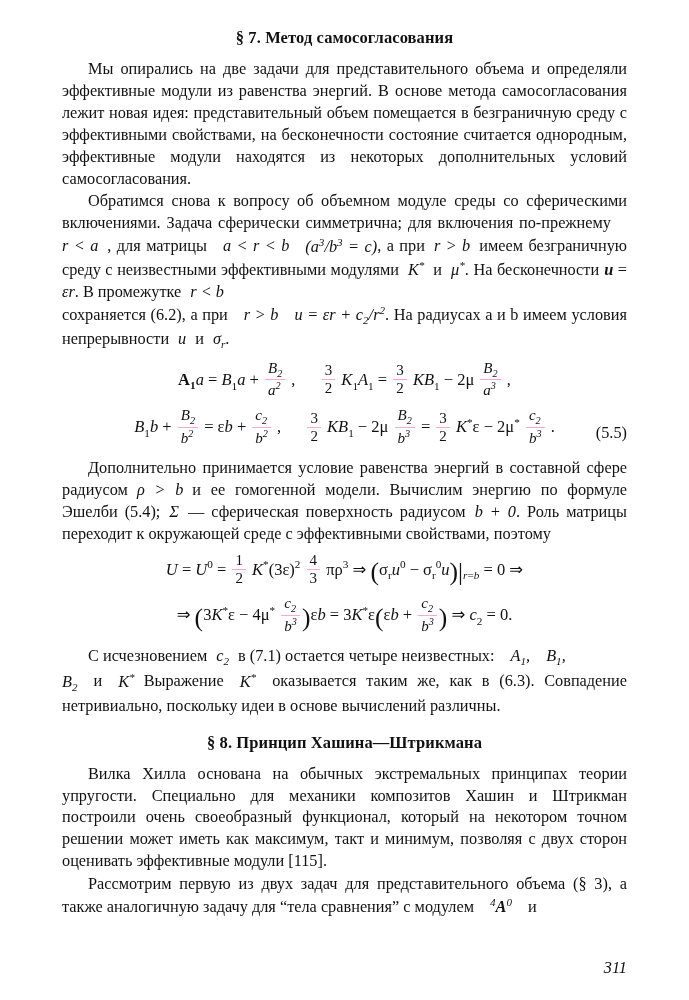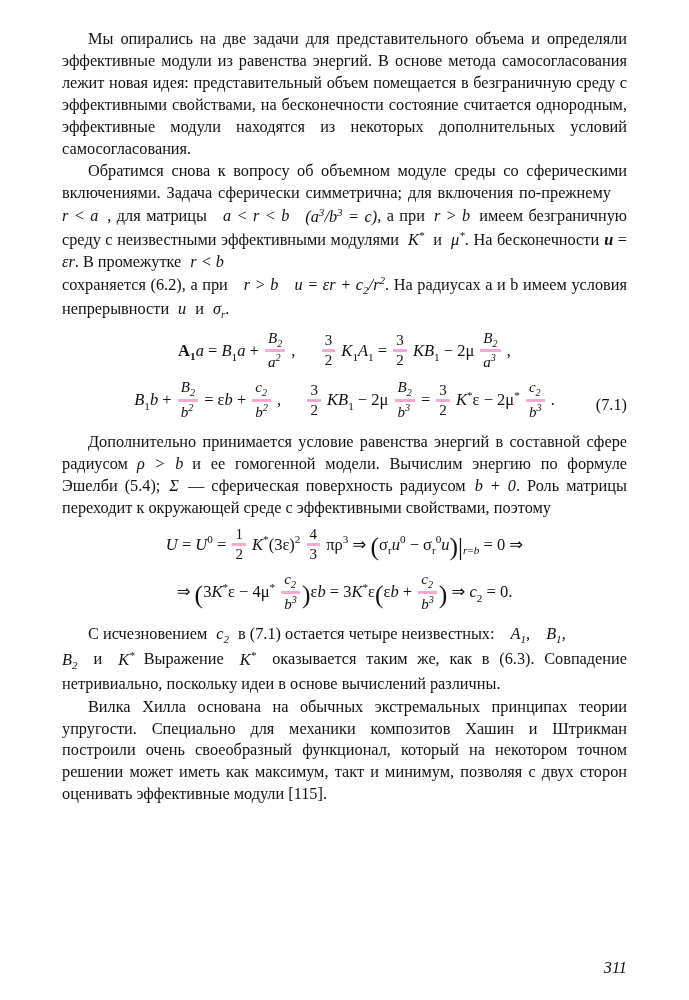--- a/index.html
+++ b/index.html
@@ -69,21 +69,21 @@
   }
   .frac > .num {
     display: block;
     padding: 0 3px;
     font-size: 15px;
     line-height: 1.05;
   }
   .frac > .den {
     display: block;
     padding: 0 3px;
-    border-top: 3px solid #f9a8d4;
+    border-top: 1px solid #f9a8d4;
     font-size: 15px;
     line-height: 1.15;
   }
   sup.sp { font-size: 0.68em; vertical-align: super; }
   sub.sb { font-size: 0.68em; vertical-align: sub; }
   .tag {
     position: absolute;
     right: 0;
     font-size: 16.3px;
   }
@@ -112,20 +112,21 @@
   .sp-wide { display: inline-block; width: 16px; }
   .sp-mid { display: inline-block; width: 9px; }
   .sp-sm { display: inline-block; width: 5px; }
 </style>
 </head>
 <body>
 
 <div class="page">
   <div class="content">
 
+    <h2 class="section-title">§ 7. Метод самосогласования</h2>
 
     <p class="para">Мы опирались на две задачи для представительного объема и определяли эффективные модули из равенства энергий. В основе метода самосогласования лежит новая идея: представительный объем помещается в безграничную среду с эффективными свойствами, на бесконечности состояние считается однородным, эффективные модули находятся из некоторых дополнительных условий самосогласования.</p>
 
     <p class="para">
       <span>Обратимся снова к вопросу об объемном модуле среды со сферическими включениями. Задача сферически симметрична; для включения по-прежнему</span><span class="sp-wide"></span><span class="inline-math">r &lt; a</span><span class="sp-mid"></span><span>, для матрицы</span><span class="sp-wide"></span><span class="inline-math">a &lt; r &lt; b</span><span class="sp-wide"></span><span class="inline-math">(<span class="it">a</span><sup class="sp">3</sup>/<span class="it">b</span><sup class="sp">3</sup> = <span class="it">c</span>)</span><span>, а при</span><span class="sp-mid"></span><span class="inline-math">r &gt; b</span><span class="sp-mid"></span><span>имеем безграничную среду с неизвестными эффективными модулями</span><span class="sp-mid"></span><span class="inline-math"><span class="it">K</span><sup class="sp">*</sup></span><span class="sp-mid"></span><span>и</span><span class="sp-mid"></span><span class="inline-math">μ<sup class="sp">*</sup></span><span>. На бесконечности</span><span class="sp-sm"></span><span class="inline-math bi">u</span> = <span class="it">ε</span><span class="it">r</span><span>. В промежутке</span><span class="sp-mid"></span><span class="inline-math">r &lt; b</span><br>
       <span>сохраняется (6.2), а при</span><span class="sp-wide"></span><span class="inline-math">r &gt; b</span><span class="sp-wide"></span><span class="inline-math"><span class="it">u</span> = ε<span class="it">r</span> + <span class="it">c</span><sub class="sb">2</sub>/<span class="it">r</span><sup class="sp">2</sup></span><span>. На радиусах a и b имеем условия непрерывности</span><span class="sp-mid"></span><span class="inline-math">u</span><span class="sp-mid"></span><span>и</span><span class="sp-mid"></span><span class="inline-math">σ<sub class="sb">r</sub></span><span>.</span>
     </p>
 
     <div class="formula-block">
       <span class="formula-line">
@@ -148,21 +149,21 @@
         <span class="frac"><span class="num it">c<sub class="sb">2</sub></span><span class="den it">b<sup class="sp">2</sup></span></span> ,
         <span class="sp-wide"></span>
         <span class="frac"><span class="num">3</span><span class="den">2</span></span>
         <span class="it">KB</span><sub class="sb">1</sub> − 2μ
         <span class="frac"><span class="num it">B<sub class="sb">2</sub></span><span class="den it">b<sup class="sp">3</sup></span></span>
         =
         <span class="frac"><span class="num">3</span><span class="den">2</span></span>
         <span class="it">K</span><sup class="sp">*</sup>ε − 2μ<sup class="sp">*</sup>
         <span class="frac"><span class="num it">c<sub class="sb">2</sub></span><span class="den it">b<sup class="sp">3</sup></span></span> .
       </span>
-      <span class="tag" style="top: 14px;">(7.1)</span>
+      <span class="tag" style="top: 14px;">(5.5)</span>
     </div>
 
     <p class="para">
       <span>Дополнительно принимается условие равенства энергий в составной сфере радиусом</span><span class="sp-mid"></span><span class="inline-math">ρ &gt; <span class="it">b</span></span><span class="sp-mid"></span><span>и ее гомогенной модели. Вычислим энергию по формуле Эшелби (5.4);</span><span class="sp-mid"></span><span class="inline-math">Σ</span><span class="sp-mid"></span><span>— сферическая поверхность радиусом</span><span class="sp-mid"></span><span class="inline-math"><span class="it">b</span> + 0</span><span>. Роль матрицы переходит к окружающей среде с эффективными свойствами, поэтому</span>
     </p>
 
     <div class="formula-block">
       <span class="formula-line">
         <span class="it">U</span> = <span class="it">U</span><sup class="sp">0</sup> =
         <span class="frac"><span class="num">1</span><span class="den">2</span></span>
@@ -182,20 +183,24 @@
         <span class="frac"><span class="num it">c<sub class="sb">2</sub></span><span class="den it">b<sup class="sp">3</sup></span></span><span class="bigparen">)</span>
         ⇒ <span class="it">c</span><sub class="sb">2</sub> = 0.
       </span>
     </div>
 
     <p class="para">
       <span>С исчезновением</span><span class="sp-mid"></span><span class="inline-math"><span class="it">c</span><sub class="sb">2</sub></span><span class="sp-mid"></span><span>в (7.1) остается четыре неизвестных:</span><span class="sp-wide"></span><span class="inline-math"><span class="it">A</span><sub class="sb">1</sub>,</span><span class="sp-wide"></span><span class="inline-math"><span class="it">B</span><sub class="sb">1</sub>,</span><br>
       <span class="inline-math"><span class="it">B</span><sub class="sb">2</sub></span><span class="sp-wide"></span><span>и</span><span class="sp-wide"></span><span class="inline-math"><span class="it">K</span><sup class="sp">*</sup></span><span class="sp-mid"></span><span>Выражение</span><span class="sp-wide"></span><span class="inline-math"><span class="it">K</span><sup class="sp">*</sup></span><span class="sp-wide"></span><span>оказывается таким же, как в (6.3). Совпадение нетривиально, поскольку идеи в основе вычислений различны.</span>
     </p>
 
+    <h2 class="section-title second">§ 8. Принцип Хашина—Штрикмана</h2>
 
     <p class="para">Вилка Хилла основана на обычных экстремальных принципах теории упругости. Специально для механики композитов Хашин и Штрикман построили очень своеобразный функционал, который на некотором точном решении может иметь как максимум, такт и минимум, позволяя с двух сторон оценивать эффективные модули [115].</p>
 
+    <p class="para">
+      <span>Рассмотрим первую из двух задач для представительного объема (§ 3), а также аналогичную задачу для “тела сравнения” с модулем</span><span class="sp-wide"></span><span class="inline-math"><sup class="sp">4</sup><span class="bi">A</span><sup class="sp">0</sup></span><span class="sp-wide"></span><span>и</span>
+    </p>
 
   </div>
 
   <div class="page-number">311</div>
 </div>
 
 </body></html>

